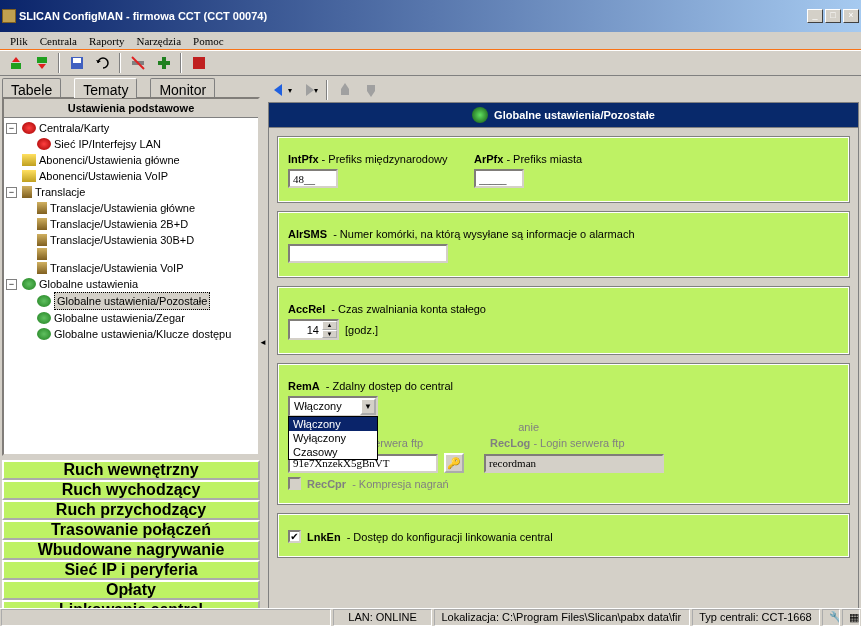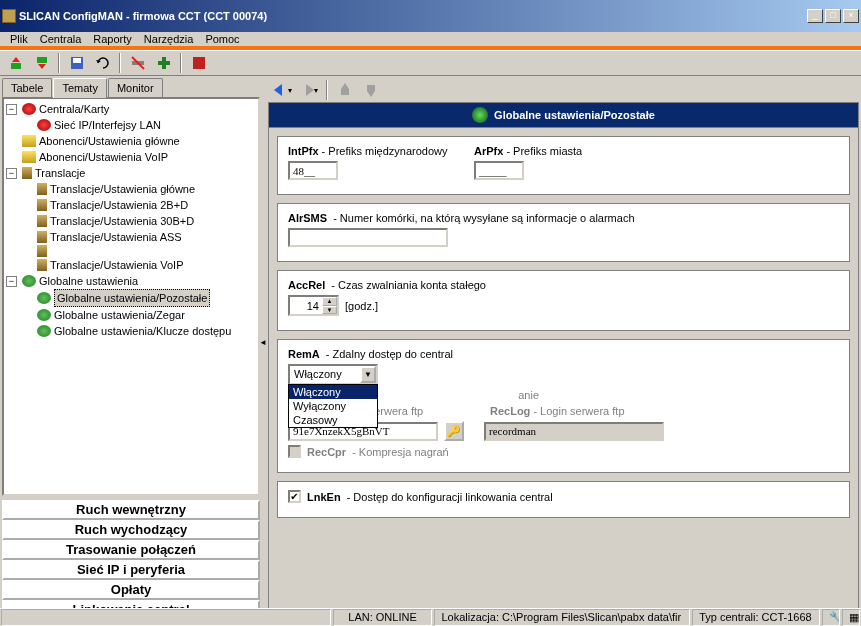--- a/index.html
+++ b/index.html
@@ -32,21 +32,22 @@
   font-size: 9px; line-height: 11px; text-align: center;
   font-family: Arial;
   cursor: default;
 }
 .menubar {
   background: #d4d0c8;
   height: 18px;
   display: flex;
   align-items: center;
   padding: 0 4px;
-  border-bottom: 4px solid #f97316;
+  border-bottom: 1px solid #f97316;
+  font-family: Liberation Serif, serif;
 }
 .menu-item { padding: 2px 6px; cursor: default; }
 .toolbar {
   background: #d4d0c8;
   height: 26px;
   display: flex;
   align-items: center;
   padding: 2px 4px;
   gap: 3px;
   border-top: 1px solid #fff;
@@ -71,22 +72,22 @@
 }
 .tabs {
   display: flex;
   height: 20px;
 }
 .tab {
   padding: 3px 8px 2px;
   background: #d4d0c8;
   border: 1px solid #808080;
   border-bottom: none;
-  margin-right: 1px;
-  font-size: 11px;
+  margin-right: 13px;
+  font-size: 14px;
   cursor: default;
   border-top-left-radius: 2px;
   border-top-right-radius: 2px;
 }
 .tab.active {
   background: #d4d0c8;
   border-top: 1px solid #fff;
   border-left: 1px solid #fff;
   position: relative;
   z-index: 2;
@@ -120,23 +121,23 @@
 .ic-yellow { background: linear-gradient(#ffe060,#c0a020); }
 .ic-tree { background: linear-gradient(#d0b060,#806020); width:10px; }
 .tree-label { cursor: default; }
 .tree-label.selected { background: #d4d0c8; border: 1px dotted #000; padding: 0 2px; }
 .side-buttons {
   margin-top: 4px;
 }
 .side-btn {
   width: 100%;
   height: 20px;
-  background: #ffffff;
+  background: #bef264;
   border: 2px outset #fff;
-  font-size: 13px;
+  font-size: 16px;
   font-weight: bold;
   text-align: center;
   line-height: 16px;
   cursor: default;
 }
 .splitter {
   width: 4px;
   background: #d4d0c8;
   cursor: ew-resize;
   position: relative;
@@ -180,22 +181,22 @@
   flex: 1;
   padding: 8px;
   background: #d4d0c8;
   border: 1px solid #808080;
   border-top: none;
   overflow: hidden;
 }
 .grp {
   border: 1px solid #808080;
   border-top-color: #808080;
-  background: #ffffff;
-  padding: 8px 10px 10px;
+  background: #bef264;
+  padding: 16px 10px 10px;
   margin-bottom: 8px;
   position: relative;
   box-shadow: inset 1px 1px 0 #fff, inset -1px -1px 0 #fff;
 }
 .form-row { display: flex; align-items: center; gap: 6px; margin-bottom: 4px; flex-wrap: wrap; }
 .lbl-b { font-weight: bold; }
 .txt-in {
   background: #fff;
   border: 2px inset #d4d0c8;
   height: 19px;
@@ -344,20 +345,21 @@
 </div>
 
 <div class="main-area">
   <div class="left-panel">
     <div class="tabs">
       <div class="tab">Tabele</div>
       <div class="tab active">Tematy</div>
       <div class="tab">Monitor</div>
     </div>
     <div class="tree-container">
+      <div class="tree-header">Ustawienia podstawowe</div>
       <div class="tree">
         <div class="tree-node">
             <span class="tree-exp">−</span>
             <span class="tree-icon ic-red"></span>
             <span class="tree-label">Centrala/Karty</span>
           </div>
         <div class="tree-node">
             <span class="tree-spacer" style="width:28px"></span>
             <span class="tree-icon ic-red"></span>
             <span class="tree-label">Sieć IP/Interfejsy LAN</span>
@@ -388,25 +390,20 @@
             <span class="tree-label">Translacje/Ustawienia 2B+D</span>
           </div>
         <div class="tree-node">
             <span class="tree-spacer" style="width:28px"></span>
             <span class="tree-icon ic-tree"></span>
             <span class="tree-label">Translacje/Ustawienia 30B+D</span>
           </div>
         <div class="tree-node">
             <span class="tree-spacer" style="width:28px"></span>
             <span class="tree-icon ic-tree"></span>
-            <span class="tree-label">Translacje/Ustawienia ASS</span>
-          </div>
-        <div class="tree-node">
-            <span class="tree-spacer" style="width:28px"></span>
-            <span class="tree-icon ic-tree"></span>
           </div>
         <div class="tree-node">
             <span class="tree-spacer" style="width:28px"></span>
             <span class="tree-icon ic-tree"></span>
             <span class="tree-label">Translacje/Ustawienia VoIP</span>
           </div>
         <div class="tree-node">
             <span class="tree-exp">−</span>
             <span class="tree-icon ic-globe"></span>
             <span class="tree-label">Globalne ustawienia</span>
@@ -424,21 +421,23 @@
         <div class="tree-node">
             <span class="tree-spacer" style="width:28px"></span>
             <span class="tree-icon ic-globe"></span>
             <span class="tree-label">Globalne ustawienia/Klucze dostępu</span>
           </div>
       </div>
     </div>
     <div class="side-buttons">
       <div class="side-btn">Ruch wewnętrzny</div>
       <div class="side-btn">Ruch wychodzący</div>
+      <div class="side-btn">Ruch przychodzący</div>
       <div class="side-btn">Trasowanie połączeń</div>
+      <div class="side-btn">Wbudowane nagrywanie</div>
       <div class="side-btn">Sieć IP i peryferia</div>
       <div class="side-btn">Opłaty</div>
       <div class="side-btn">Linkowanie central</div>
     </div>
   </div>
 
   <div class="splitter"></div>
 
   <div class="right-panel">
     <div class="right-toolbar">

